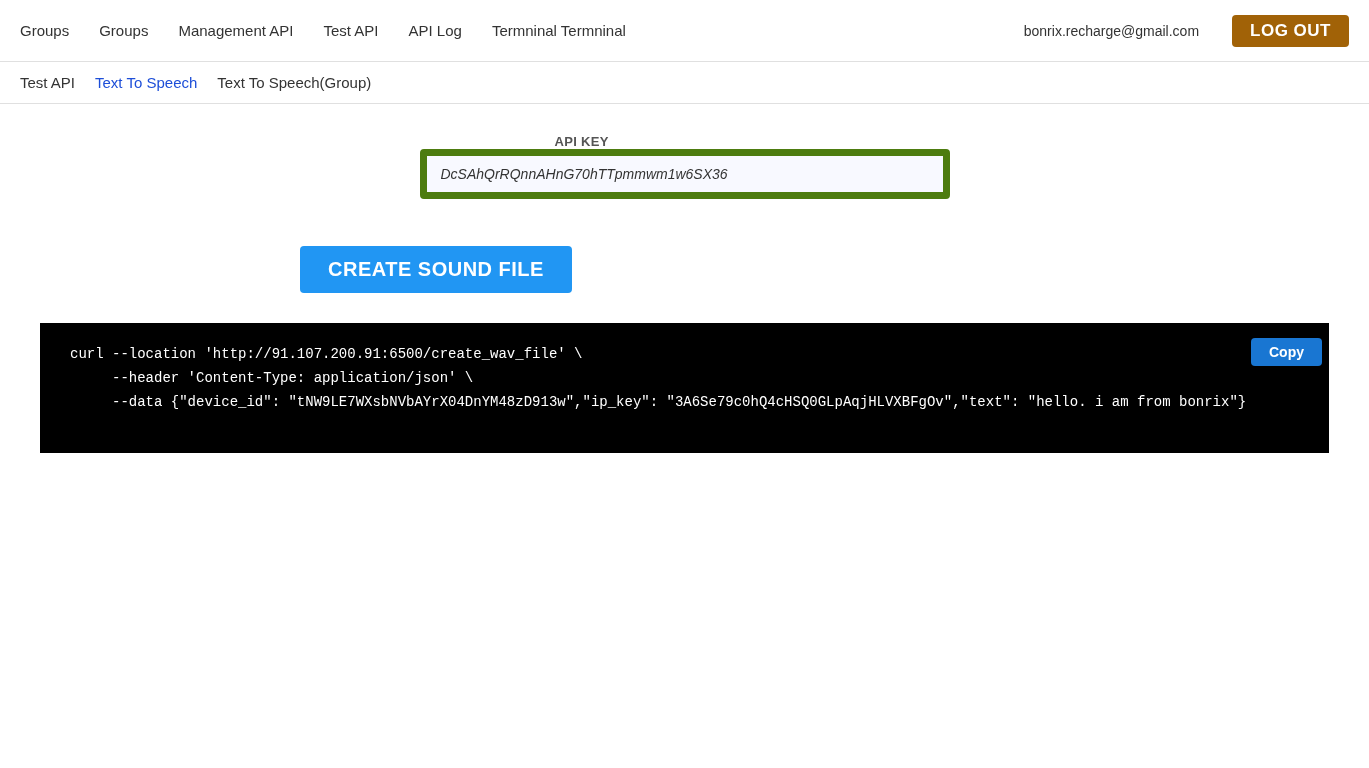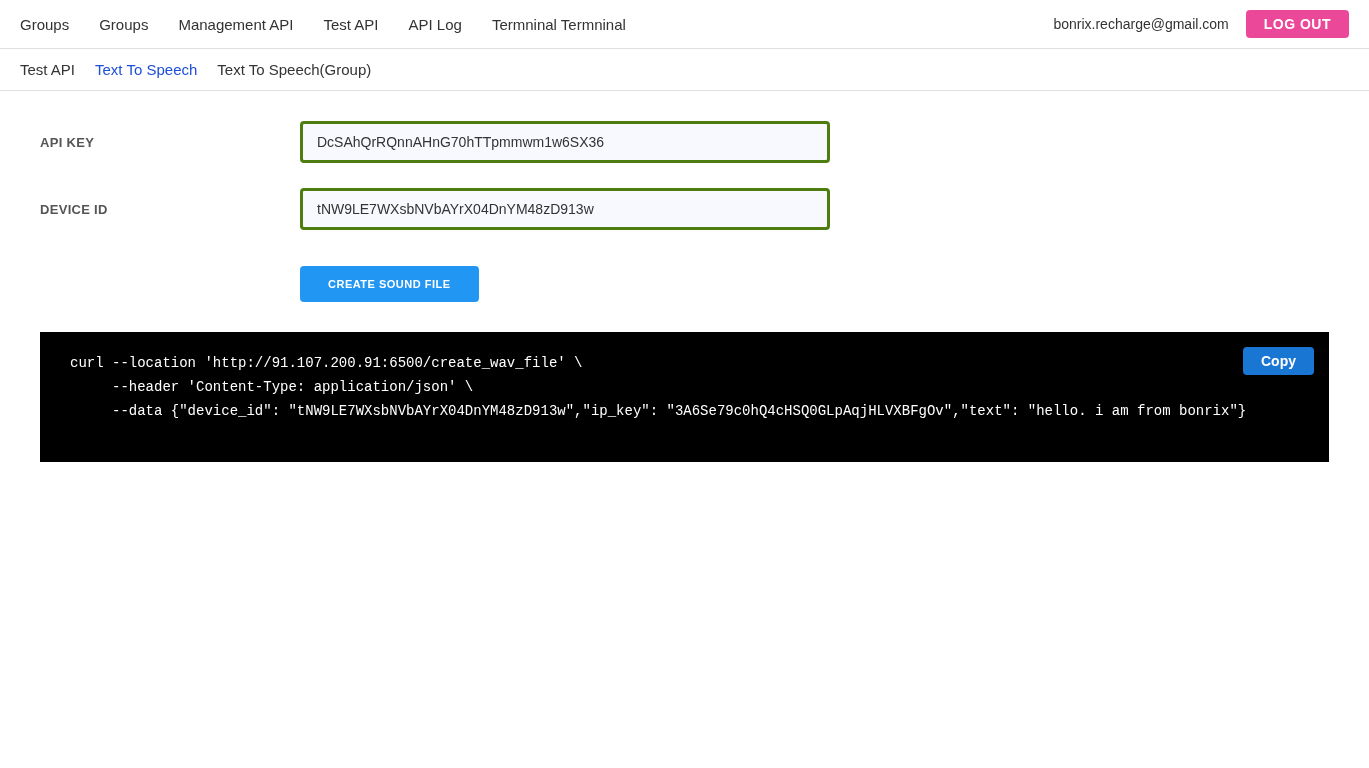--- a/index.html
+++ b/index.html
@@ -14,54 +14,54 @@
       color: #333;
       background: #fff;
     }
 
     
     .top-nav {
       display: flex;
       align-items: center;
       justify-content: space-between;
       padding: 0 20px;
-      height: 49px;
+      height: 62px;
       border-bottom: 1px solid #e0e0e0;
     }
 
     .nav-links {
       display: flex;
       align-items: center;
       gap: 30px;
     }
 
     .nav-link {
       color: #333;
       text-decoration: none;
       font-size: 15px;
       cursor: pointer;
     }
 
     .nav-right {
       display: flex;
       align-items: center;
-      gap: 17px;
+      gap: 33px;
     }
 
     .user-email {
       font-size: 14px;
       color: #333;
     }
 
     .logout-btn {
-      background: #ec4899;
+      background: #a16207;
       color: #fff;
       border: none;
       padding: 6px 18px;
-      font-size: 14px;
+      font-size: 17px;
       font-weight: bold;
       border-radius: 4px;
       cursor: pointer;
       letter-spacing: 0.5px;
     }
 
     
     .sub-nav {
       display: flex;
       align-items: center;
@@ -91,53 +91,55 @@
       font-weight: bold;
       color: #333;
       margin-bottom: 30px;
       letter-spacing: 0.3px;
     }
 
     .form-group {
       display: flex;
       align-items: center;
       margin-bottom: 25px;
+      flex-direction: column;
     }
 
     .form-label {
       width: 260px;
       font-size: 13px;
       font-weight: bold;
       color: #555;
       letter-spacing: 0.3px;
     }
 
     .form-input {
       width: 530px;
       padding: 10px 14px;
-      border: 3px solid #4d7c0f;
+      border: 7px solid #4d7c0f;
       border-radius: 4px;
       font-size: 14px;
       background: #f8f9ff;
       color: #333;
       outline: none;
+      font-style: italic;
     }
 
     .create-btn {
       background: #2196F3;
       color: #fff;
       border: none;
       padding: 12px 28px;
-      font-size: 11px;
+      font-size: 20px;
       font-weight: bold;
       border-radius: 4px;
       cursor: pointer;
       letter-spacing: 0.5px;
       margin-left: 260px;
-      margin-top: 11px;
+      margin-top: 22px;
     }
 
     
     .code-section {
       background: #000;
       color: #fff;
       padding: 20px 30px;
       margin-top: 30px;
       position: relative;
       min-height: 130px;
@@ -148,21 +150,21 @@
       font-family: 'Courier New', monospace;
       font-size: 14px;
       line-height: 1.7;
       color: #fff;
       white-space: pre;
     }
 
     .copy-btn {
       position: absolute;
       top: 15px;
-      right: 15px;
+      right: 7px;
       background: #1976D2;
       color: #fff;
       border: none;
       padding: 6px 18px;
       font-size: 14px;
       font-weight: bold;
       border-radius: 4px;
       cursor: pointer;
     }
   </style>
@@ -190,24 +192,20 @@
   <a class="sub-nav-link">Text To Speech(Group)</a>
 </nav>
 
 <div class="main-content">
 
   <div class="form-group">
     <label class="form-label">API KEY</label>
     <input class="form-input" type="text" value="DcSAhQrRQnnAHnG70hTTpmmwm1w6SX36" style="">
   </div>
 
-  <div class="form-group">
-    <label class="form-label">DEVICE ID</label>
-    <input class="form-input" type="text" value="tNW9LE7WXsbNVbAYrX04DnYM48zD913w" style="">
-  </div>
 
 
   <button class="create-btn">CREATE SOUND FILE</button>
 
   <div class="code-section">
     <button class="copy-btn">Copy</button>
     <pre class="code-text">curl --location 'http://91.107.200.91:6500/create_wav_file' \
      --header 'Content-Type: application/json' \
      --data {"device_id": "tNW9LE7WXsbNVbAYrX04DnYM48zD913w","ip_key": "3A6Se79c0hQ4cHSQ0GLpAqjHLVXBFgOv","text": "hello. i am from bonrix"}</pre>
   </div>

